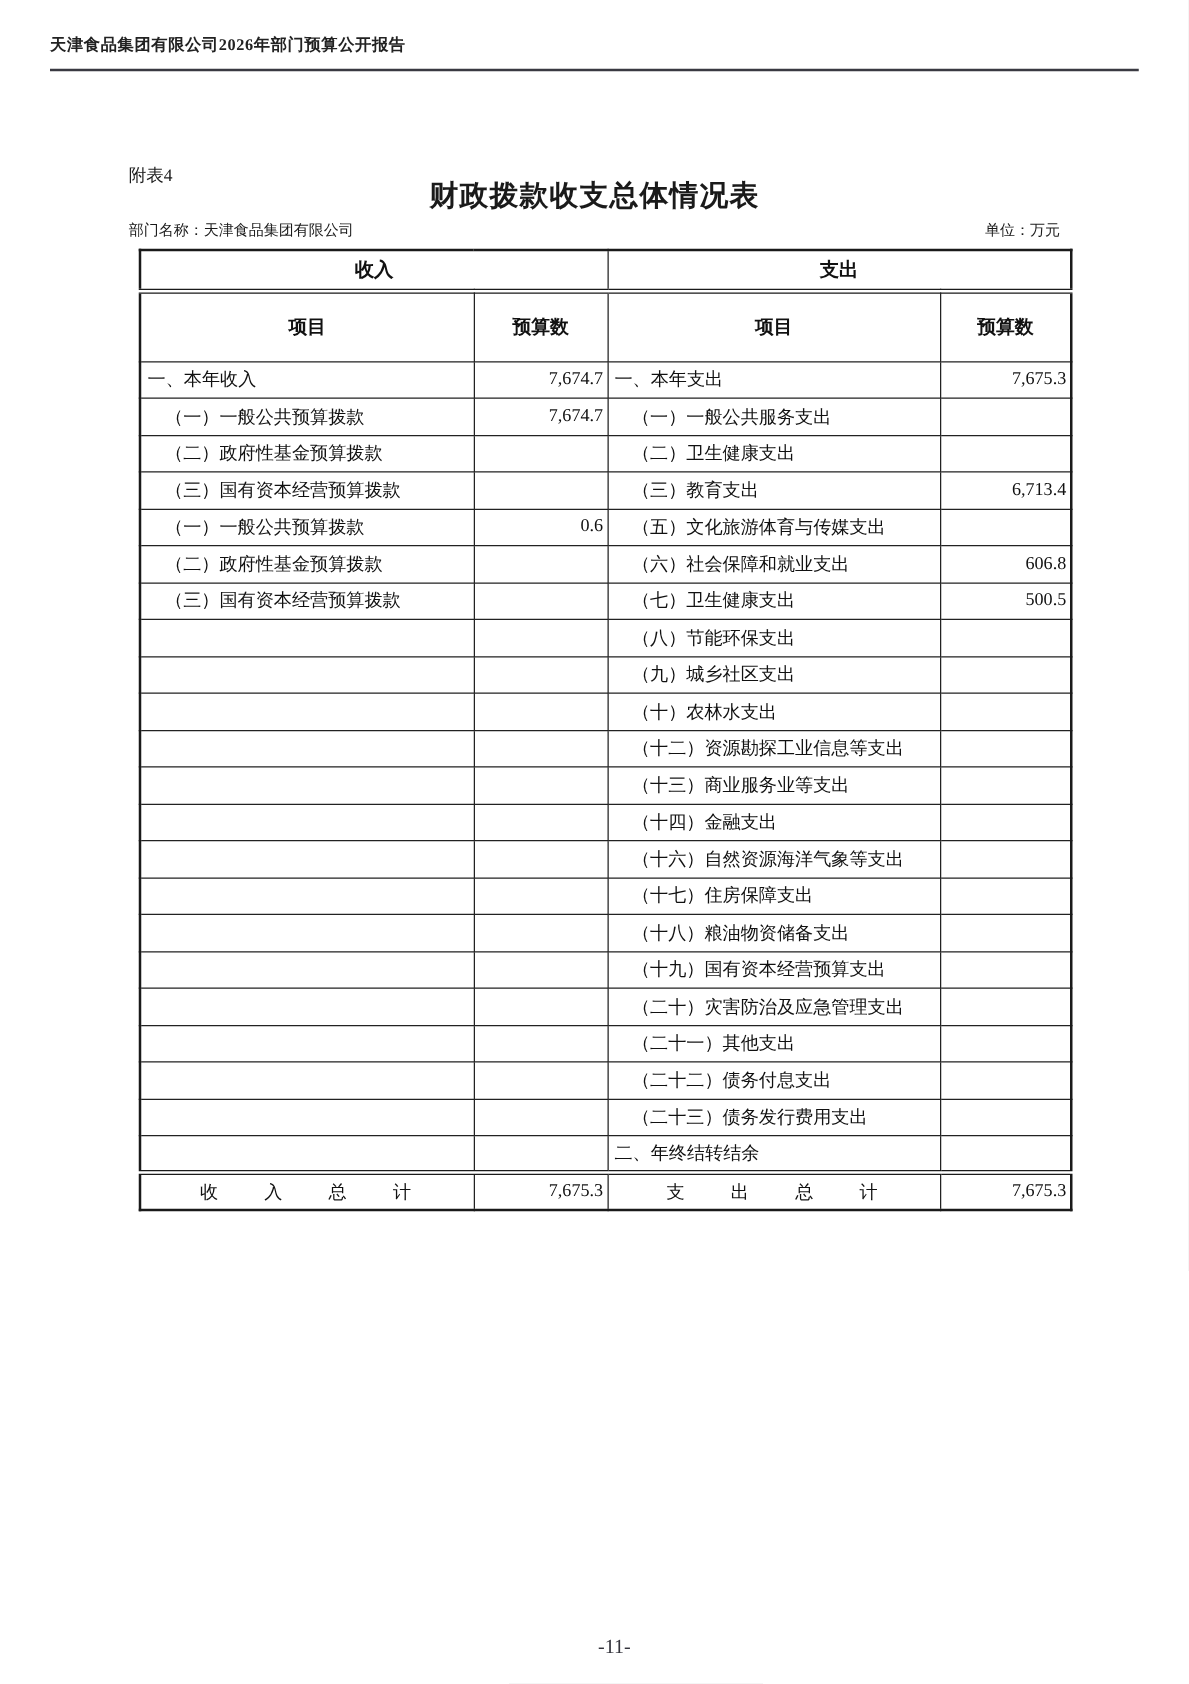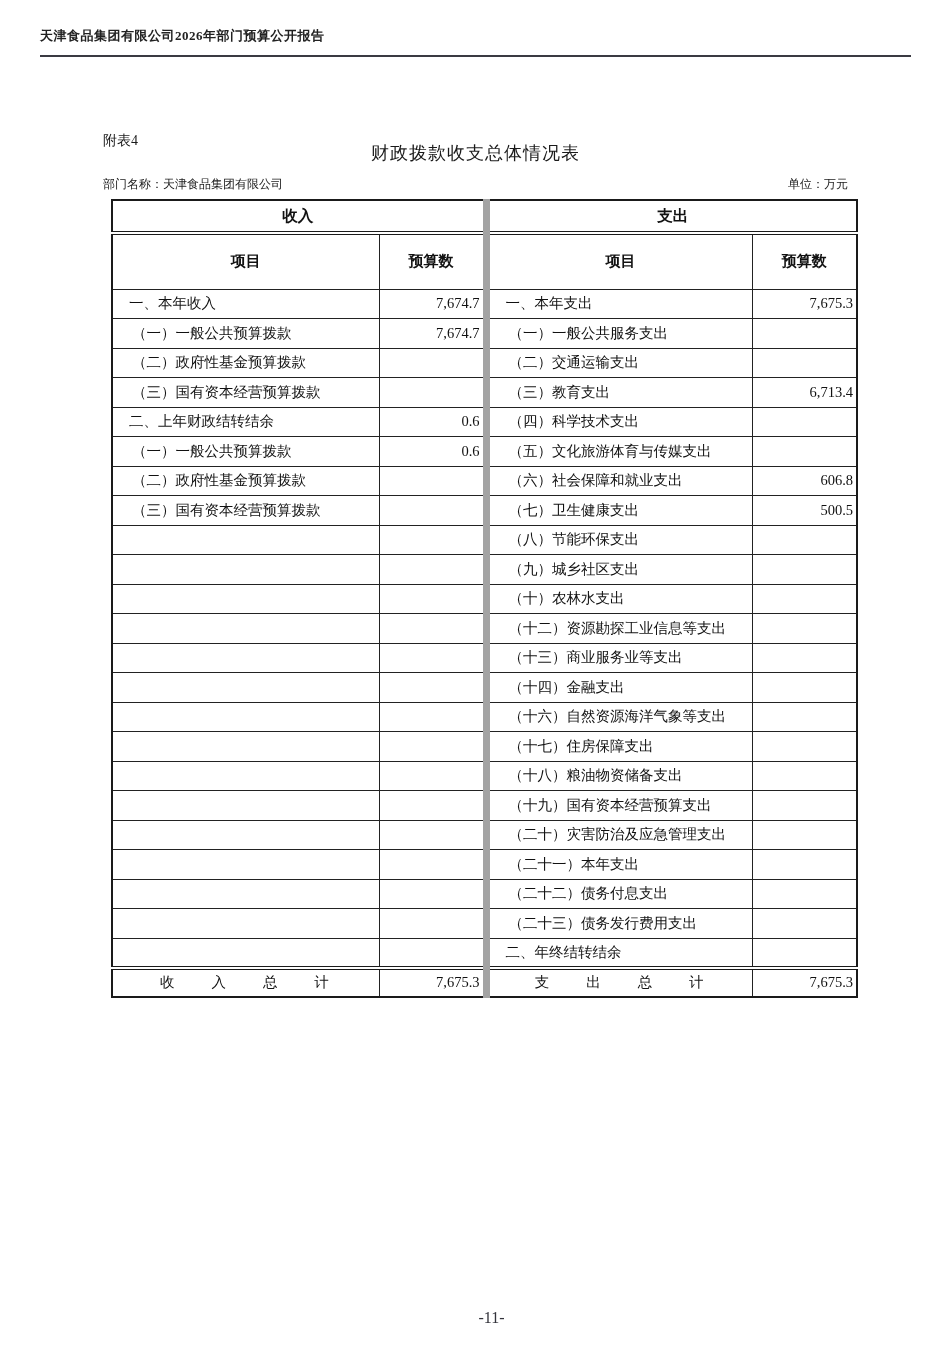--- a/index.html
+++ b/index.html
@@ -39,22 +39,22 @@
     left: 103px;
     top: 132px;
     font-size: 14px;
   }
   .doc-title {
     position: absolute;
     left: 0;
     top: 141px;
     width: 951px;
     text-align: center;
-    font-size: 18px;
-    font-weight: normal;
+    font-size: 23px;
+    font-weight: bold;
     letter-spacing: 1px;
   }
   .meta-line {
     position: absolute;
     left: 103px;
     top: 176px;
     width: 745px;
     font-size: 12px;
     display: flex;
     justify-content: space-between;
@@ -83,24 +83,24 @@
     text-align: center;
     border-bottom: 4px double #1a1a1a;
   }
   .budget-table .col-head-row th {
     height: 56px;
     font-size: 15px;
     font-weight: bold;
     text-align: center;
   }
   .budget-table tbody tr { height: 29.5px; }
-  .budget-table td.item { text-align: left; padding-left: 16px; }
+  .budget-table td.item { text-align: left; padding-left: 5px; }
   .budget-table td.item.indent { padding-left: 19px; }
   .budget-table td.val { text-align: right; padding-right: 3px; }
-  .budget-table .mid-border { border-left: 7px solid #a3a3a3; }
+  .budget-table .mid-border { border-left: 1px solid #a3a3a3; }
   .budget-table tbody.total-body td { border-top: 4px double #1a1a1a; }
   .total-label {
     text-align: center !important;
     padding-left: 14px !important;
     letter-spacing: 1.15em;
   }
   .budget-table { border-bottom: 2.5px solid #1a1a1a; }
   
   .page-footer {
     position: absolute;
@@ -158,37 +158,31 @@
     <tr>
       <td class="item indent">（一）一般公共预算拨款</td>
       <td class="val">7,674.7</td>
       <td class="item mid-border indent">（一）一般公共服务支出</td>
       <td class="val"></td>
     </tr>
 
     <tr>
       <td class="item indent">（二）政府性基金预算拨款</td>
       <td class="val"></td>
-      <td class="item mid-border indent">（二）交通运输支出</td>
+      <td class="item mid-border indent">（二）卫生健康支出</td>
       <td class="val"></td>
     </tr>
 
     <tr>
       <td class="item indent">（三）国有资本经营预算拨款</td>
       <td class="val"></td>
       <td class="item mid-border indent">（三）教育支出</td>
       <td class="val">6,713.4</td>
     </tr>
 
-    <tr>
-      <td class="item">二、上年财政结转结余</td>
-      <td class="val">0.6</td>
-      <td class="item mid-border indent">（四）科学技术支出</td>
-      <td class="val"></td>
-    </tr>
 
     <tr>
       <td class="item indent">（一）一般公共预算拨款</td>
       <td class="val">0.6</td>
       <td class="item mid-border indent">（五）文化旅游体育与传媒支出</td>
       <td class="val"></td>
     </tr>
 
     <tr>
       <td class="item indent">（二）政府性基金预算拨款</td>
@@ -279,21 +273,21 @@
     <tr>
       <td class="item"></td>
       <td class="val"></td>
       <td class="item mid-border indent">（二十）灾害防治及应急管理支出</td>
       <td class="val"></td>
     </tr>
 
     <tr>
       <td class="item"></td>
       <td class="val"></td>
-      <td class="item mid-border indent">（二十一）本年支出</td>
+      <td class="item mid-border indent">（二十一）其他支出</td>
       <td class="val"></td>
     </tr>
 
     <tr>
       <td class="item"></td>
       <td class="val"></td>
       <td class="item mid-border indent">（二十二）债务付息支出</td>
       <td class="val"></td>
     </tr>
 

